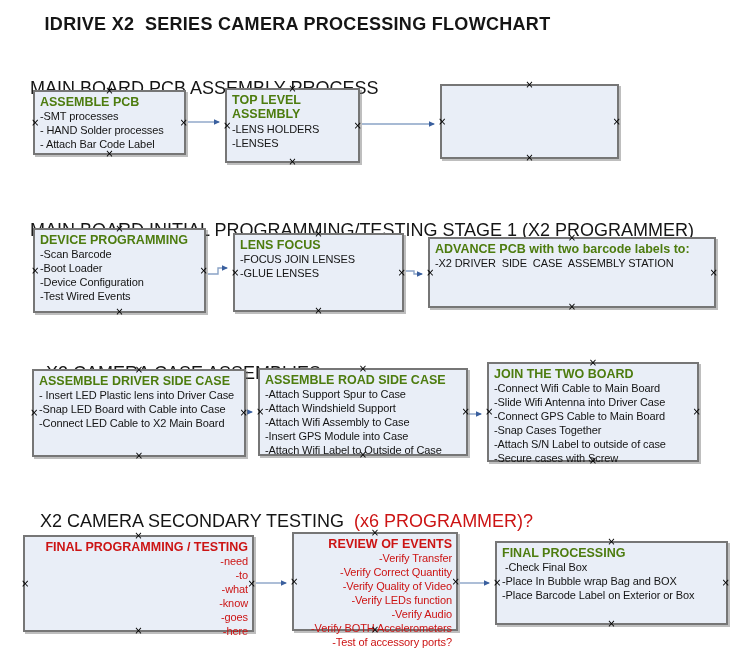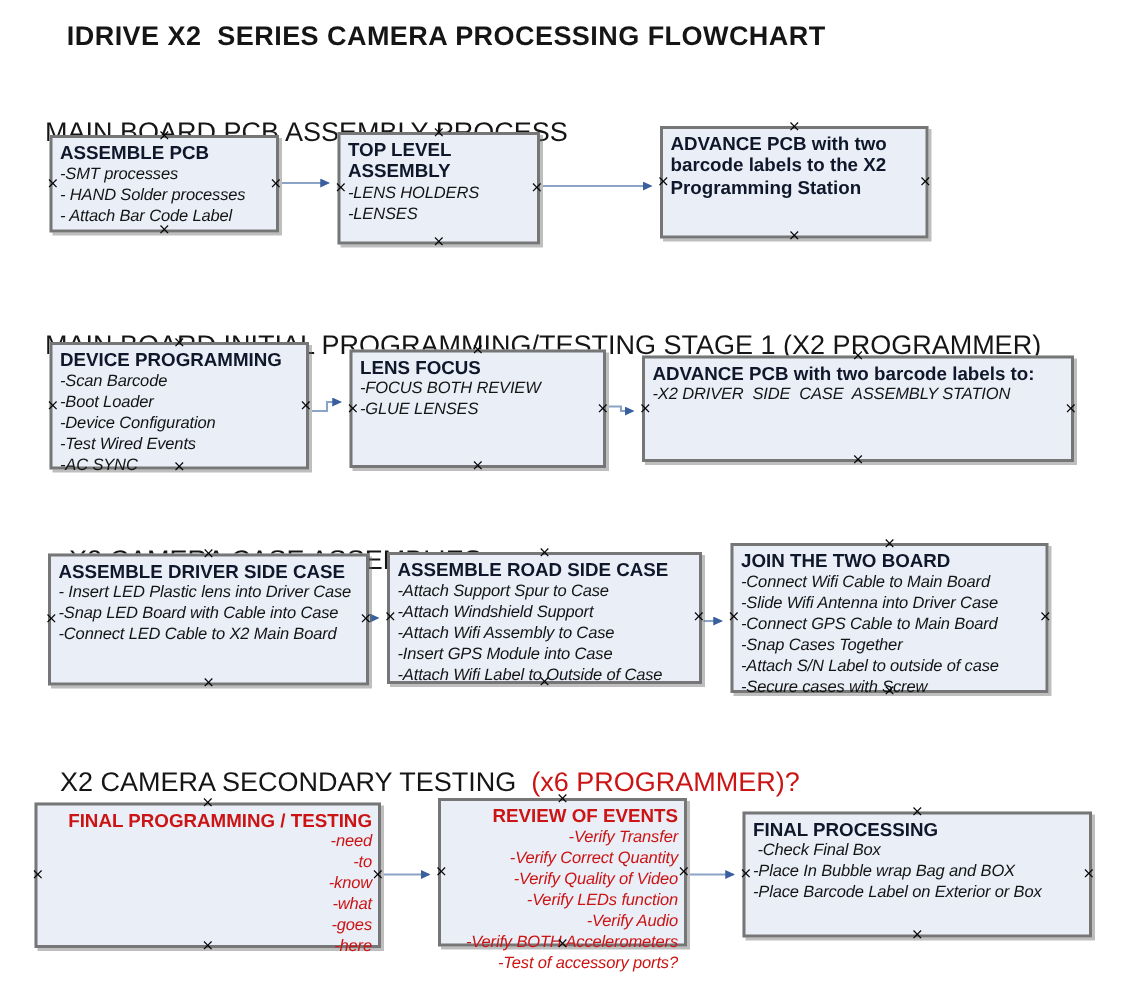--- a/index.html
+++ b/index.html
@@ -23,22 +23,22 @@
   #sh4 { left:30px; top:490px; }
   .accent { color:var(--red); white-space:pre; }
 
   .fbox {
     position:absolute; box-sizing:border-box;
     background:var(--box-fill);
     border:2px solid var(--box-border);
     box-shadow:2px 2px 0 rgba(110,110,110,.45);
     padding:3px 4px 2px 5px;
   }
-  .box-title { font-weight:bold; font-size:12.5px; line-height:1.15; color:#0f172a; }
-  .box-items { margin-top:1px;font-style:italic; }
+  .box-title { font-weight:bold; font-size:12.5px; line-height:1.15; color:#4d7c0f; }
+  .box-items { margin-top:1px; }
   .box-item { font-size:11px; line-height:1.26; letter-spacing:-.1px; white-space:pre; color:#141414; }
   .red-box .box-title, .red-box .box-item { color:var(--red);text-align:right; }
 
   
   #b11 { left:33px;  top:90px;  width:153px; height:65px; }
   #b12 { left:225px; top:88px;  width:135px; height:75px; }
   #b13 { left:440px; top:84px;  width:179px; height:75px; }
   #b21 { left:33px;  top:228px; width:173px; height:85px; }
   #b22 { left:233px; top:233px; width:171px; height:79px; }
   #b23 { left:428px; top:237px; width:288px; height:71px; }
@@ -107,46 +107,44 @@
   <div class="box-items">
       <div class="box-item">-LENS HOLDERS</div>
       <div class="box-item">-LENSES</div>
     </div>
 <span class="cp" style="left:50%;top:-6px;transform:translateX(-50%);">×</span>
     <span class="cp" style="left:50%;bottom:-6px;transform:translateX(-50%);">×</span>
     <span class="cp" style="left:-4px;top:50%;transform:translateY(-50%);">×</span>
     <span class="cp" style="right:-4px;top:50%;transform:translateY(-50%);">×</span>
   </div>
 <div class="fbox" id="b13">
-  <div class="box-title">ADVANCE PCB with two barcode labels to the X2 Programming Station</div>
   <div class="box-items"></div>
 <span class="cp" style="left:50%;top:-6px;transform:translateX(-50%);">×</span>
     <span class="cp" style="left:50%;bottom:-6px;transform:translateX(-50%);">×</span>
     <span class="cp" style="left:-4px;top:50%;transform:translateY(-50%);">×</span>
     <span class="cp" style="right:-4px;top:50%;transform:translateY(-50%);">×</span>
   </div>
 
 <div class="fbox" id="b21">
   <div class="box-title">DEVICE PROGRAMMING</div>
   <div class="box-items">
       <div class="box-item">-Scan Barcode</div>
       <div class="box-item">-Boot Loader</div>
       <div class="box-item">-Device Configuration</div>
       <div class="box-item">-Test Wired Events</div>
-      <div class="box-item">-AC SYNC</div>
     </div>
 <span class="cp" style="left:50%;top:-6px;transform:translateX(-50%);">×</span>
     <span class="cp" style="left:50%;bottom:-6px;transform:translateX(-50%);">×</span>
     <span class="cp" style="left:-4px;top:50%;transform:translateY(-50%);">×</span>
     <span class="cp" style="right:-4px;top:50%;transform:translateY(-50%);">×</span>
   </div>
 <div class="fbox" id="b22">
   <div class="box-title">LENS FOCUS</div>
   <div class="box-items">
-      <div class="box-item">-FOCUS BOTH REVIEW</div>
+      <div class="box-item">-FOCUS JOIN LENSES</div>
       <div class="box-item">-GLUE LENSES</div>
     </div>
 <span class="cp" style="left:50%;top:-6px;transform:translateX(-50%);">×</span>
     <span class="cp" style="left:50%;bottom:-6px;transform:translateX(-50%);">×</span>
     <span class="cp" style="left:-4px;top:50%;transform:translateY(-50%);">×</span>
     <span class="cp" style="right:-4px;top:50%;transform:translateY(-50%);">×</span>
   </div>
 <div class="fbox" id="b23">
   <div class="box-title">ADVANCE PCB with two barcode labels to:</div>
   <div class="box-items">
@@ -198,22 +196,22 @@
     <span class="cp" style="left:50%;bottom:-6px;transform:translateX(-50%);">×</span>
     <span class="cp" style="left:-4px;top:50%;transform:translateY(-50%);">×</span>
     <span class="cp" style="right:-4px;top:50%;transform:translateY(-50%);">×</span>
   </div>
 
 <div class="fbox red-box" id="b41">
   <div class="box-title">FINAL PROGRAMMING / TESTING</div>
   <div class="box-items">
       <div class="box-item">-need</div>
       <div class="box-item">-to</div>
+      <div class="box-item">-what</div>
       <div class="box-item">-know</div>
-      <div class="box-item">-what</div>
       <div class="box-item">-goes</div>
       <div class="box-item">-here</div>
     </div>
 <span class="cp" style="left:50%;top:-6px;transform:translateX(-50%);">×</span>
     <span class="cp" style="left:50%;bottom:-6px;transform:translateX(-50%);">×</span>
     <span class="cp" style="left:-4px;top:50%;transform:translateY(-50%);">×</span>
     <span class="cp" style="right:-4px;top:50%;transform:translateY(-50%);">×</span>
   </div>
 <div class="fbox red-box" id="b42">
   <div class="box-title">REVIEW OF EVENTS</div>

